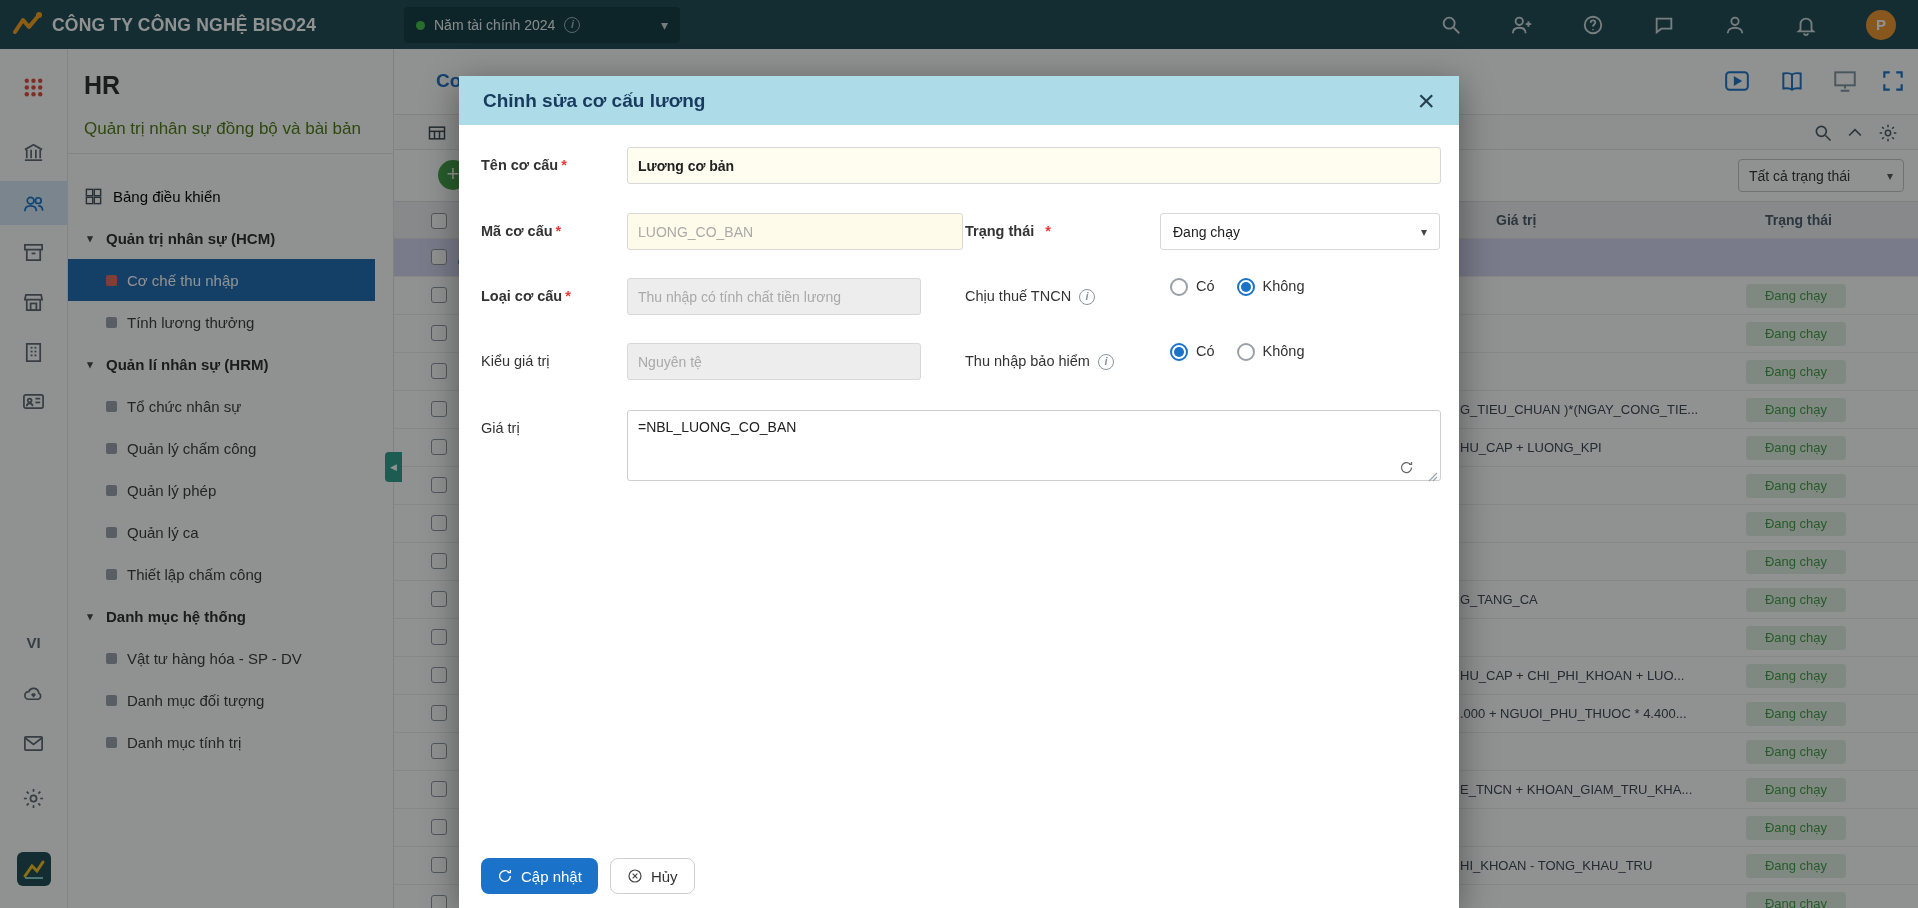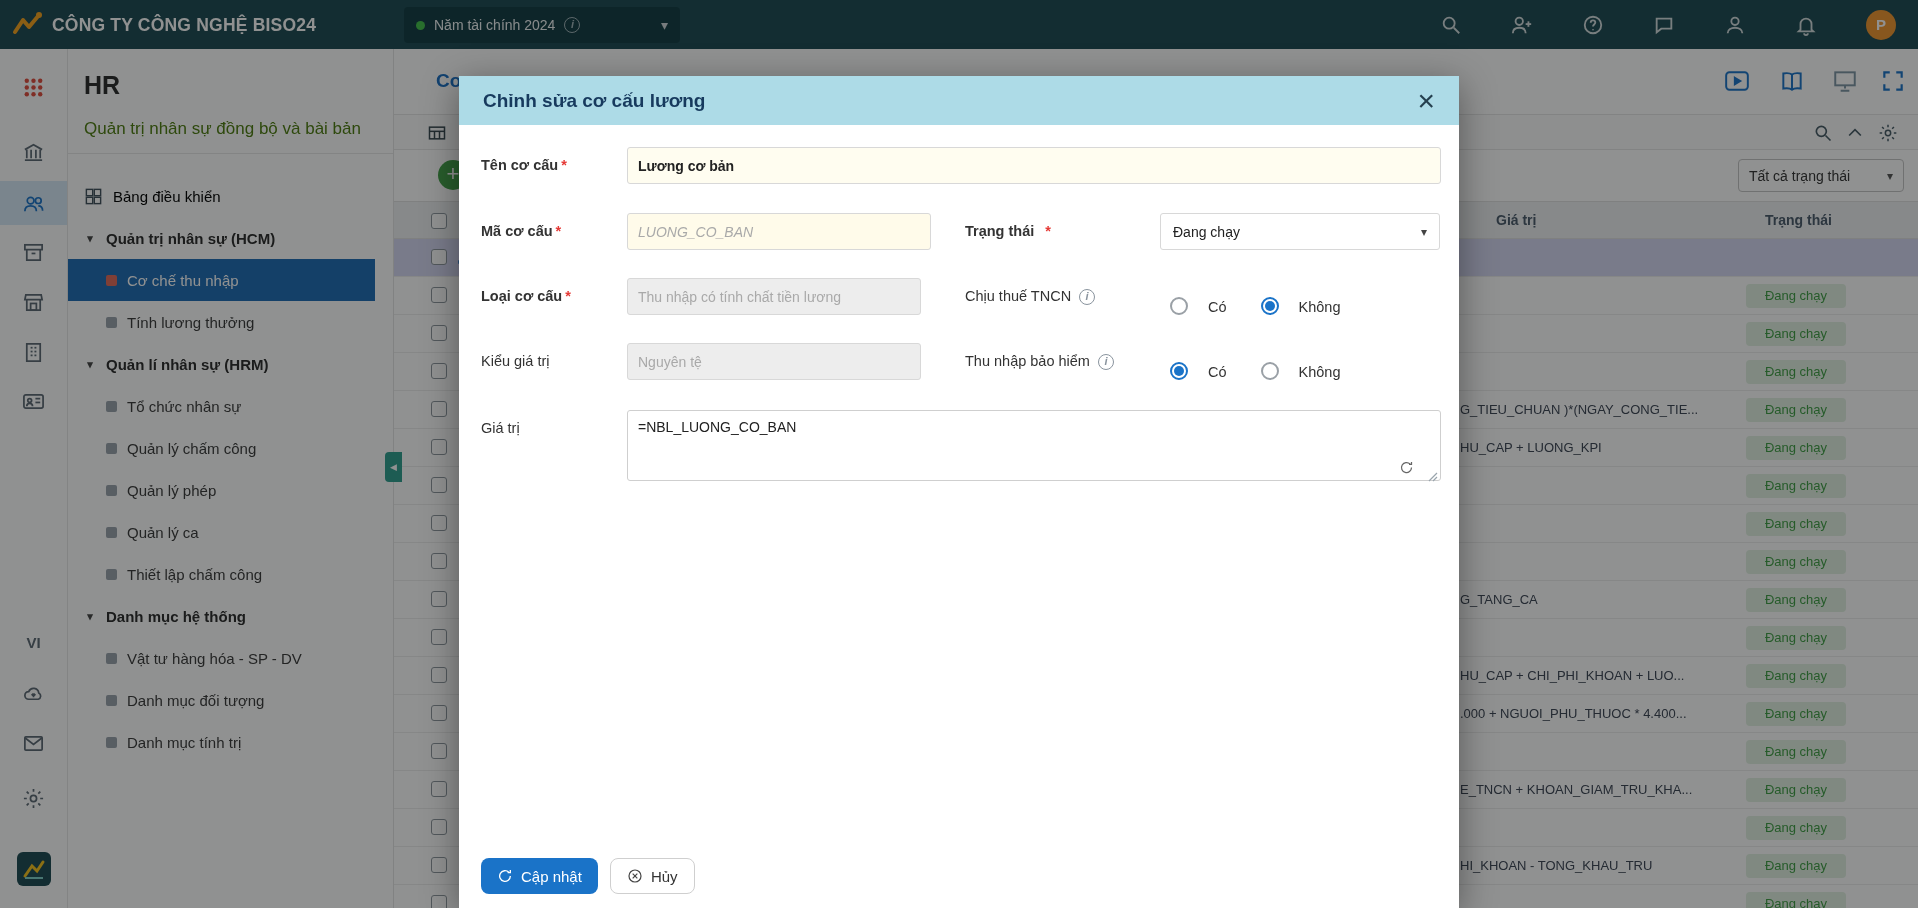--- a/index.html
+++ b/index.html
@@ -97,27 +97,27 @@
   .modal-close { margin-left:auto; font-size:30px; line-height:26px; color:#25404f; cursor:pointer; }
   .modal-close::before { content:"×"; }
   .f-row { position:absolute; left:22px; right:22px; height:37px; }
   .f-label { position:absolute; left:0; top:0; line-height:37px; font-size:14.5px; color:#333; }
   .f-label.bold { font-weight:bold; }
   .req { color:#e53935; margin-left:3px; }
   .inp { position:absolute; top:0; height:37px; border:1px solid #d8d8d8; border-radius:3px; font-size:14px;
          padding:0 10px; font-family:"Liberation Sans", sans-serif; color:#222; }
   .inp::placeholder { color:#a9a9a9; }
   .inp.name { left:146px; width:814px; background:#fffdf0; font-weight:bold; }
-  .inp.code { left:146px; width:304px; background:#fffbea;font-style:italic; }
+  .inp.code { left:146px; width:336px; background:#fffbea; }
   .inp.gray { left:146px; width:294px; background:#ededed; }
   .sel { position:absolute; left:679px; top:0; width:280px; height:37px; border:1px solid #d8d8d8; border-radius:3px;
          background:#fff; display:flex; align-items:center; padding:0 12px; font-size:14px; color:#222; cursor:pointer; }
   .sel .caret-down { margin-left:auto; color:#444; }
   .rlabel { position:absolute; left:484px; top:0; line-height:37px; font-size:14.5px; color:#333; display:flex; align-items:center; gap:8px; height:37px; }
-  .radio-group { position:absolute; left:689px; top:0; height:37px; display:flex; align-items:flex-end; gap:20px; }
+  .radio-group { position:absolute; left:689px; top:0; height:37px; display:flex; align-items:flex-start; gap:8px; }
   .radio { width:18px; height:18px; border-radius:50%; border:2px solid #9aa0a6; background:#fff; cursor:pointer; }
   .radio.on { border-color:#1a73c8; }
   .radio.on::after { content:""; display:block; width:10px; height:10px; border-radius:50%; background:#1a73c8; margin:2px; }
   .radio-lab { font-size:14.5px; color:#333; margin-right:14px; }
   .formula-wrap { position:absolute; left:146px; top:0; width:814px; height:71px; border:1px solid #cfcfcf; border-radius:3px; background:#fff; }
   .formula-text { position:absolute; left:10px; top:8px; font-size:14px; color:#222; }
   .sync-ic { position:absolute; right:26px; bottom:5px; width:15px; height:15px; color:#666; }
   .sync-ic svg { width:100%; height:100%; }
   .resize-corner { position:absolute; right:2px; bottom:2px; width:10px; height:10px; }
   .modal-footer { position:absolute; left:22px; bottom:14px; display:flex; gap:12px; }

